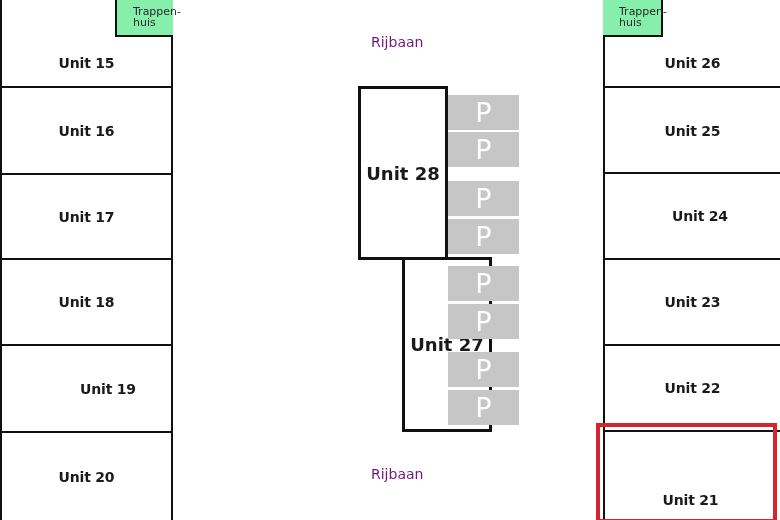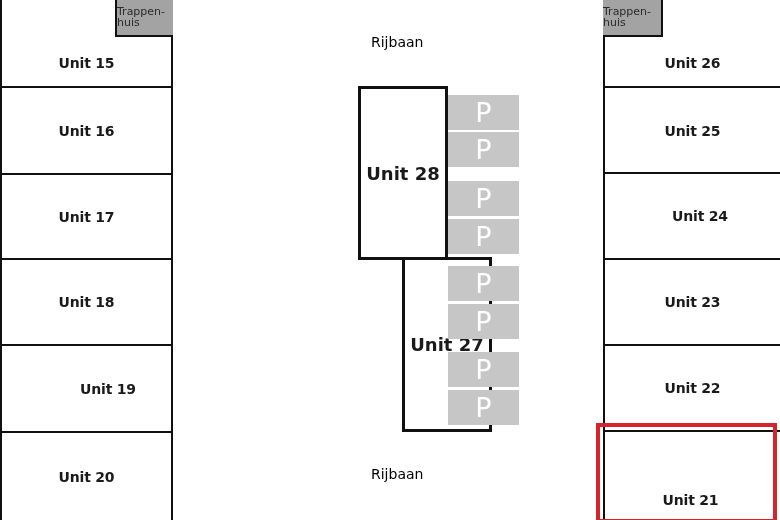--- a/index.html
+++ b/index.html
@@ -4,23 +4,23 @@
 <style>
   html, body { margin:0; padding:0; }
   body { width:780px; height:520px; position:relative; overflow:hidden; background:#ffffff;
          font-family:"DejaVu Sans", sans-serif; color:#1a1a1a; }
   .unit { position:absolute; box-sizing:border-box; background:#fff;
           display:flex; align-items:center; justify-content:center;
           font-weight:bold; font-size:14px; letter-spacing:-0.2px; }
   .unit span { display:block; }
   .hline { position:absolute; height:2px; background:#111; }
   .vline { position:absolute; width:2px; background:#111; }
-  .stair { position:absolute; background:#a3a3a3; box-sizing:border-box;
-           font-size:11px; line-height:11px; padding:6px 0; color:#2a2a2a; }
-  .road { position:absolute; font-size:14px; color:#000000; }
+  .stair { position:absolute; background:#86efac; box-sizing:border-box;
+           font-size:11px; line-height:11px; padding:6px 16px; color:#2a2a2a; }
+  .road { position:absolute; font-size:14px; color:#701a75; }
   .box27, .box28 { position:absolute; box-sizing:border-box; border:3px solid #111; background:#fff;
            display:flex; align-items:center; justify-content:center; font-weight:bold; font-size:18px; }
   .p { position:absolute; left:448px; width:71px; height:35px; background:#c6c6c6;
        color:#fff; font-size:27px; display:flex; align-items:center; justify-content:center;
        font-family:"DejaVu Sans", sans-serif; }
   .highlight { position:absolute; box-sizing:border-box; border:4px solid #d6232d; }
 </style>
 </head>
 <body>
 

